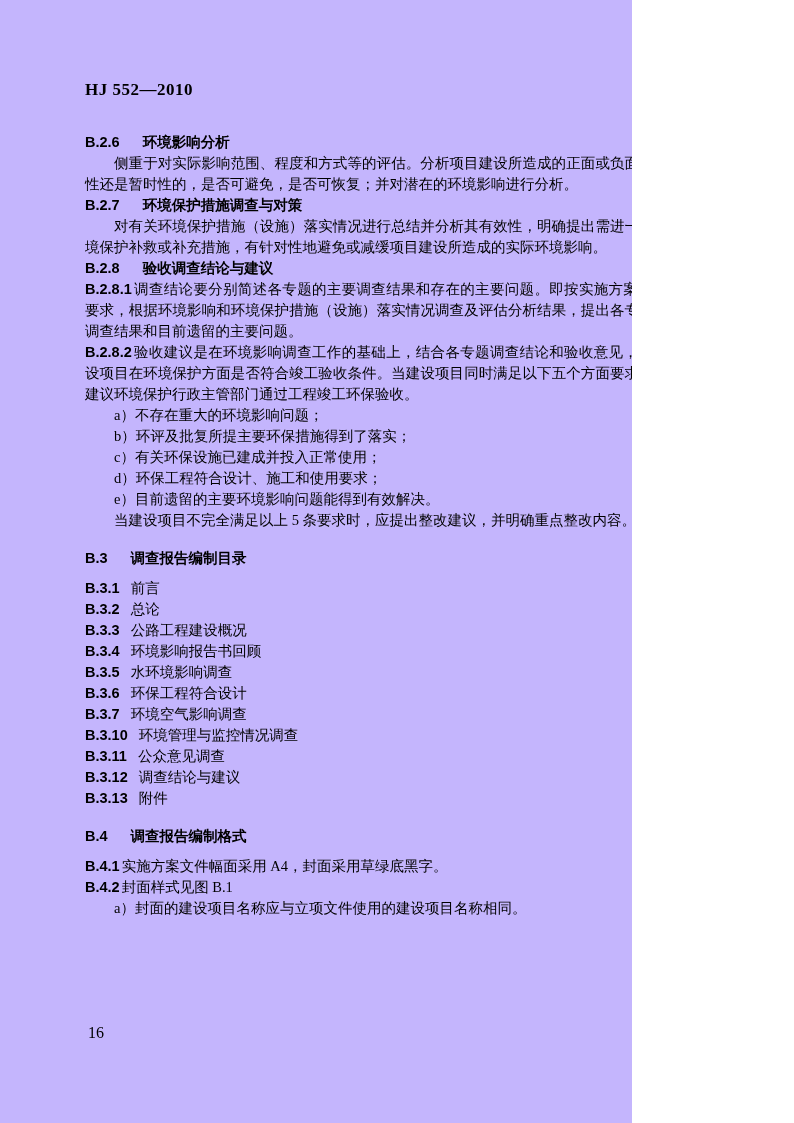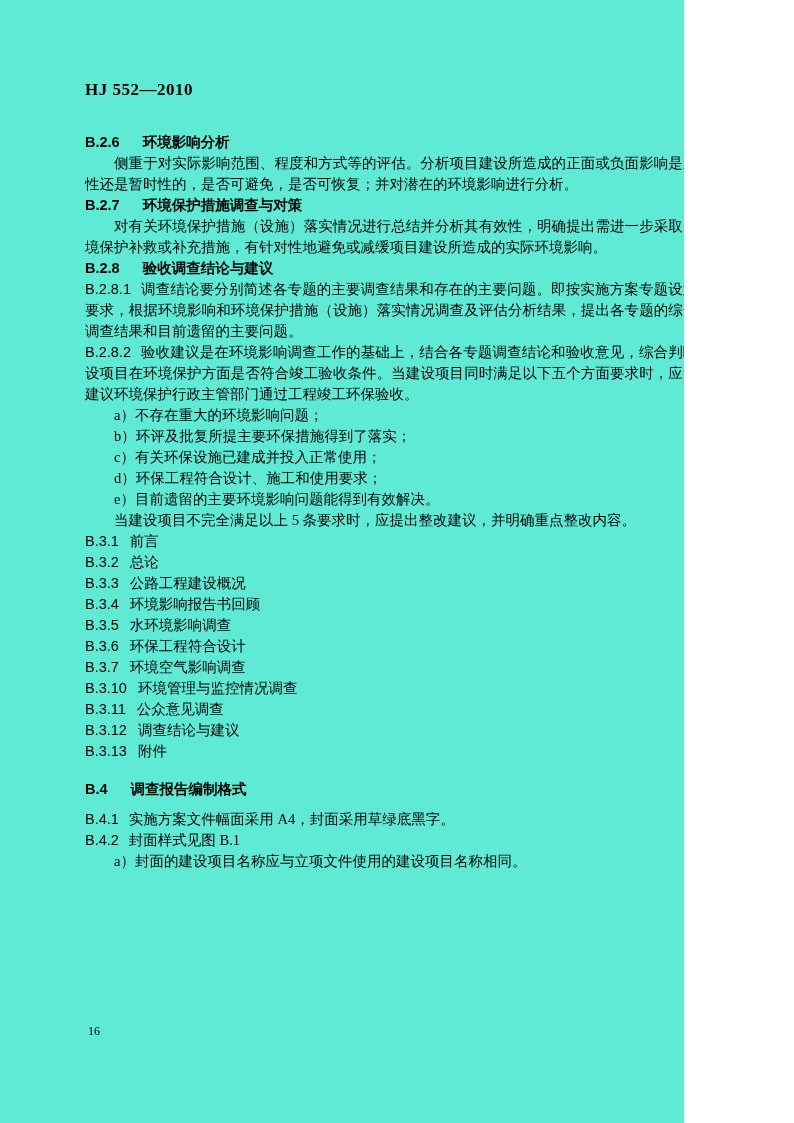--- a/index.html
+++ b/index.html
@@ -1,50 +1,50 @@
 <!DOCTYPE html>
 <html><head>
 <meta charset="utf-8">
 <style>
   html, body { margin: 0; padding: 0; }
   body {
     width: 794px; height: 1123px;
     background: #ffffff; color: #000000;
     font-family: "Liberation Serif", "DejaVu Serif", serif;
   }
-  .page { position: relative; width: 684px; height: 1123px; overflow: hidden; background: #5eead4; }
+  .page { position: relative; width: 632px; height: 1123px; overflow: hidden; background: #c4b5fd; }
   .doc-header {
     position: absolute; top: 80px; left: 85px;
     font-weight: bold; font-size: 17px; letter-spacing: 0.5px;
     font-family: "Liberation Serif", "DejaVu Serif", serif;
   }
   .content {
     position: absolute; top: 132px; left: 85px; width: 627px;
     font-size: 14.5px; line-height: 21px; text-align: justify;
   }
   .content p { margin: 0; }
   .heading {
     font-family: "Liberation Sans", "DejaVu Sans", sans-serif;
     font-weight: bold; font-size: 14.5px; margin: 1px 0;
   }
   .heading .num { margin-right: 23px; }
   .major { margin-top: 17px !important; margin-bottom: 9px !important; }
   .para { text-indent: 2em; }
   .clause .cnum {
     font-family: "Liberation Sans", "DejaVu Sans", sans-serif;
-    font-weight: normal; margin-right: 10px;
+    font-weight: bold; margin-right: 2px;
   }
   .list-item { text-indent: 2em; }
   .toc-item .cnum {
     font-family: "Liberation Sans", "DejaVu Sans", sans-serif;
-    font-weight: normal; margin-right: 11px; margin-top: 24px;
+    font-weight: bold; margin-right: 11px; margin-top: 24px;
   }
   .page-footer {
     position: absolute; top: 1024px; left: 88px;
-    font-size: 12px;
+    font-size: 16px;
   }
 </style>
 </head>
 <body>
 
 <div class="page">
 
   <div class="doc-header">HJ 552—2010</div>
 
   <div class="content">
@@ -61,20 +61,21 @@
     <p class="clause"><span class="cnum">B.2.8.2</span><span>验收建议是在环境影响调查工作的基础上，结合各专题调查结论和验收意见，综合判断建设项目在环境保护方面是否符合竣工验收条件。当建设项目同时满足以下五个方面要求时，应明确建议环境保护行政主管部门通过工程竣工环保验收。</span></p>
 
     <p class="list-item">a）不存在重大的环境影响问题；</p>
     <p class="list-item">b）环评及批复所提主要环保措施得到了落实；</p>
     <p class="list-item">c）有关环保设施已建成并投入正常使用；</p>
     <p class="list-item">d）环保工程符合设计、施工和使用要求；</p>
     <p class="list-item">e）目前遗留的主要环境影响问题能得到有效解决。</p>
 
     <p class="para">当建设项目不完全满足以上 5 条要求时，应提出整改建议，并明确重点整改内容。</p>
 
+    <p class="heading major"><span class="num">B.3</span><span>调查报告编制目录</span></p>
 
     <p class="toc-item"><span class="cnum">B.3.1</span><span>前言</span></p>
     <p class="toc-item"><span class="cnum">B.3.2</span><span>总论</span></p>
     <p class="toc-item"><span class="cnum">B.3.3</span><span>公路工程建设概况</span></p>
     <p class="toc-item"><span class="cnum">B.3.4</span><span>环境影响报告书回顾</span></p>
     <p class="toc-item"><span class="cnum">B.3.5</span><span>水环境影响调查</span></p>
     <p class="toc-item"><span class="cnum">B.3.6</span><span>环保工程符合设计</span></p>
     <p class="toc-item"><span class="cnum">B.3.7</span><span>环境空气影响调查</span></p>
     <p class="toc-item"><span class="cnum">B.3.10</span><span>环境管理与监控情况调查</span></p>
     <p class="toc-item"><span class="cnum">B.3.11</span><span>公众意见调查</span></p>

